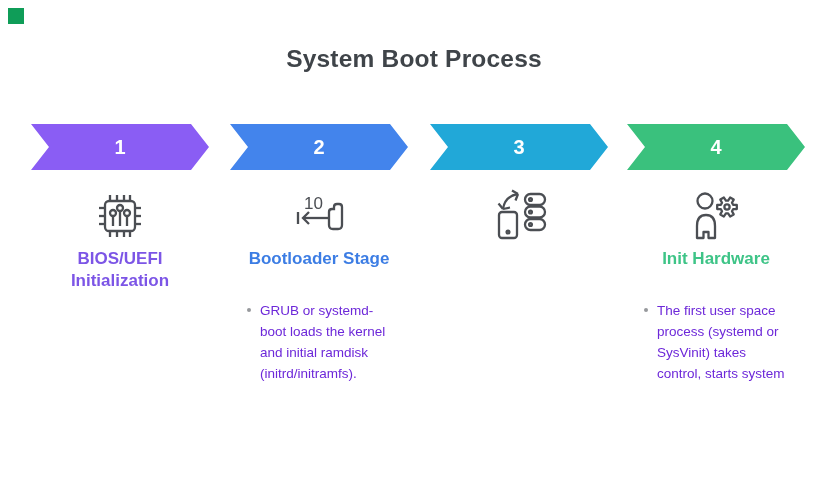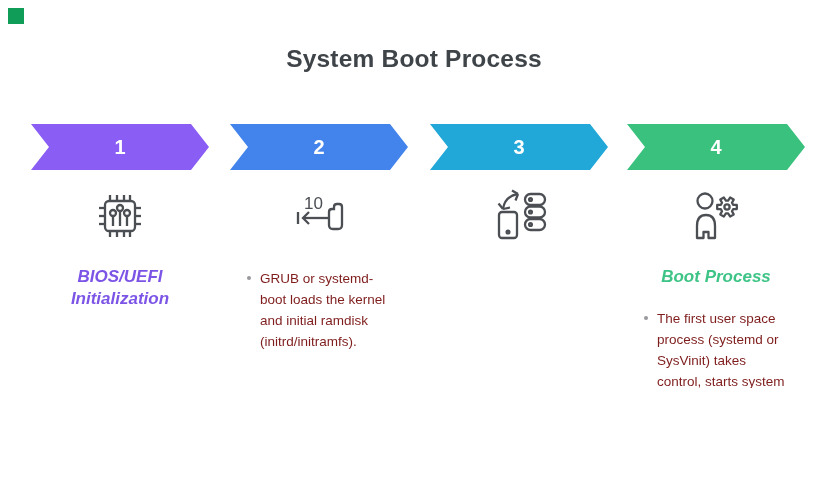--- a/index.html
+++ b/index.html
@@ -24,26 +24,26 @@
     clip-path:polygon(18px 50%, 0% 0%, calc(100% - 18px) 0%, 100% 50%, calc(100% - 18px) 100%, 0% 100%);
   }
   .arrow .num{
     display:block;width:100%;text-align:center;line-height:46px;
     color:#ffffff;font-size:20px;font-weight:700;
   }
   .icon-box{margin-top:16px;height:62px;display:flex;justify-content:center;}
   .icon-box svg{stroke:#4b4e53;fill:none;stroke-width:2.3;}
   .icon-box svg text{fill:#4b4e53;stroke:none;font-family:"Liberation Sans",sans-serif;}
   .step-heading{
-    margin:18px auto 0 auto;max-width:150px;text-align:center;
-    font-size:17px;line-height:22px;font-weight:700;font-style:italic;
+    margin:0 auto 0 auto;max-width:150px;text-align:center;
+    font-size:17px;line-height:22px;font-weight:700;
   }
   ul.body-list{
-    margin:20px 0 0 0;padding:0 0 0 30px;list-style:none;
-    color:#7f1d1d;font-size:13.5px;line-height:21px;
+    margin:30px 0 0 0;padding:0 0 0 30px;list-style:none;
+    color:#6d28d9;font-size:13.5px;line-height:21px;
   }
   ul.body-list li{position:relative;}
   ul.body-list li::before{
     content:"";position:absolute;left:-13px;top:8px;width:4px;height:4px;
     border-radius:50%;background:#97999c;
   }
   .s1 ul.body-list li{max-width:140px;}
   .s2 ul.body-list li{max-width:136px;}
   .s3 ul.body-list li{max-width:142px;}
   .s4 ul.body-list li{max-width:134px;}
@@ -96,20 +96,21 @@
     </div>
     <div class="icon-box">
       <svg width="60" height="60" viewBox="0 0 60 60">
         <text x="15" y="23" font-size="17" font-weight="400">10</text>
         <line x1="9" y1="26" x2="9" y2="38"></line>
         <line x1="40" y1="32" x2="14" y2="32"></line>
         <polyline points="20,26 14,32 20,38"></polyline>
         <path d="M40,32 L40,26 Q40,23 43,23 L45,23 L45,21 Q45,18 48,18 L50,18 Q53,18 53,21 L53,39 Q53,43 49,43 L44,43 Q40,43 40,39 Z"></path>
       </svg>
     </div>
+    <div class="step-heading" style="color: rgb(60, 125, 228);">Bootloader Stage</div>
     <ul class="body-list">
       <li>GRUB or systemd-boot loads the kernel and initial ramdisk (initrd/initramfs).</li>
     </ul>
   </div>
 
   <div class="step s3">
     <div class="arrow" style="background: rgb(33, 168, 216);">
       <span class="num">3</span>
     </div>
     <div class="icon-box">
@@ -134,19 +135,19 @@
       <span class="num">4</span>
     </div>
     <div class="icon-box">
       <svg width="60" height="60" viewBox="0 0 60 60">
         <circle cx="19" cy="15" r="7.5"></circle>
         <path d="M11,52 L11,40 Q11,29 20,29 Q29,29 29,40 L29,52 L22.5,52 L22.5,46 L17.5,46 L17.5,52 Z" stroke-linejoin="round"></path>
         <path stroke-linejoin="round" d="M47.1,18.8 L50.8,18.9 L50.8,23.1 L47.1,23.2 L46.0,25.2 L47.7,28.4 L44.1,30.5 L42.1,27.4 L39.9,27.4 L37.9,30.5 L34.3,28.4 L36.0,25.2 L34.9,23.2 L31.2,23.1 L31.2,18.9 L34.9,18.8 L36.0,16.8 L34.3,13.6 L37.9,11.5 L39.9,14.6 L42.1,14.6 L44.1,11.5 L47.7,13.6 L46.0,16.8 Z"></path>
         <circle cx="41" cy="21" r="2.6"></circle>
       </svg>
     </div>
-    <div class="step-heading" style="color: rgb(62, 196, 135);">Boot Process</div>
+    <div class="step-heading" style="color: rgb(62, 196, 135);">Init Hardware</div>
     <ul class="body-list">
       <li>The first user space process (systemd or SysVinit) takes control, starts system services, and brings the system to the desired state (runlevel/target).</li>
     </ul>
   </div>
 
 </div>
 
 </body></html>

